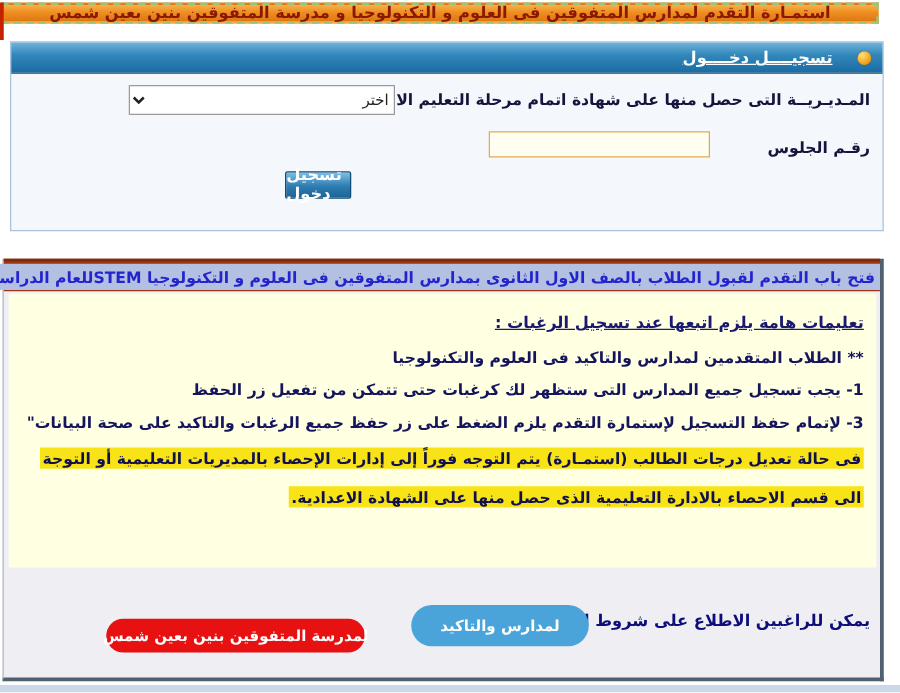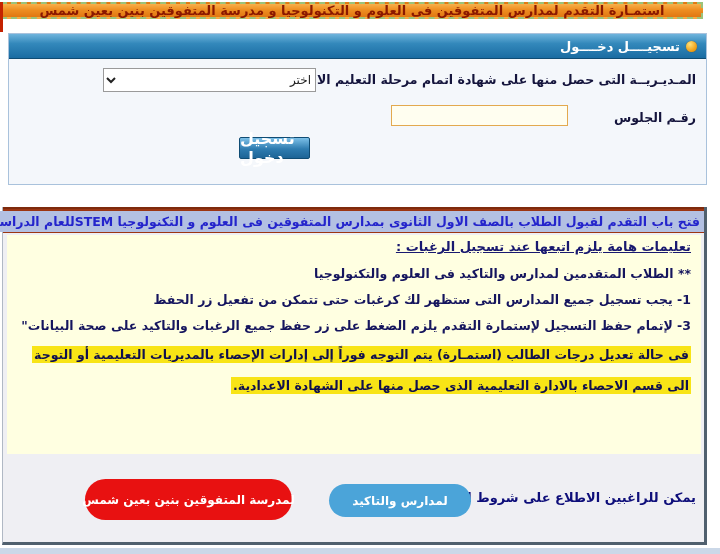--- a/index.html
+++ b/index.html
@@ -14,59 +14,59 @@
   .top-banner-red-edge { position:absolute; left:0; top:2px; width:3px; height:30px; background:#C42200; }
   .top-banner-text { color:#8B1800; font-weight:bold; font-size:13px; direction:rtl; white-space:nowrap; }
 
   
   .login-panel { position:absolute; left:8px; top:33px; width:699px; height:152px;
     background:#F4F7FB; border:1px solid #A9C2DC; }
   .login-header { position:relative; height:25px;
     background:linear-gradient(180deg,#6FB4DC 0%,#3388BB 40%,#1A6CA2 100%);
     border-bottom:1px solid #0F4C74; direction:rtl; }
   .login-title { display:inline-block; color:#FFFFFF; font-weight:bold; font-size:13px;
-    line-height:25px; padding-right:26px; }
+    line-height:25px; padding-right:40px;text-decoration:underline; }
   .status-ball { position:absolute; right:9px; top:7px; width:11px; height:11px; border-radius:50%;
     background:radial-gradient(circle at 35% 30%,#FFE27A,#F2A41C 60%,#D88200);
     box-shadow:0 0 1px #7A4A00; }
   .form-label { position:absolute; direction:rtl; color:#14143C; font-weight:bold; font-size:12.5px; white-space:nowrap; }
   .directorate-label { right:10px; top:38px; }
   .directorate-select { position:absolute; left:94px; top:34px; width:213px; height:24px;
     font-size:12px; direction:rtl; background:#FFFFFF; border:1px solid #9A9A9A; color:#222; }
   .seat-label { right:10px; top:76px; }
   .seat-input { position:absolute; left:382px; top:71px; width:177px; height:21px;
     background:#FFFEF0; border:1px solid #E3A94F; font-size:12px; padding:0 4px; direction:rtl; }
-  .login-btn { position:absolute; left:219px; top:103px; width:71px; height:22px;
+  .login-btn { position:absolute; left:219px; top:103px; width:53px; height:22px;
     background:linear-gradient(180deg,#7CC0E8 0%,#2E7CB0 55%,#1D6496 100%);
-    border:1px solid #0F4C74; border-radius:2px; color:#FFFFFF; font-weight:bold; font-size:16px;
-    display:flex; align-items:center; justify-content:center; cursor:pointer;margin-left:11px; }
+    border:1px solid #0F4C74; border-radius:2px; color:#FFFFFF; font-weight:bold; font-size:13px;
+    display:flex; align-items:center; justify-content:center; cursor:pointer; }
 
   
   .main-box { position:absolute; left:2px; top:207px; width:705px; height:338px;
     background:#EFEFF3; border-left:1px solid #B0B8C4; border-right:3px solid #50606E;
     border-bottom:3px solid #50606E; }
   .announce-banner { height:26px; background:#9C3512; border-top:2px solid #7E2A0C;
     text-align:center; direction:rtl; }
   .announce-text { display:inline-block; margin-top:2px; background:#B3C0E2; color:#2424CC;
     font-weight:bold; font-size:12.5px; line-height:19px; padding:1px 4px; white-space:nowrap; }
 
   .instructions { position:absolute; left:4px; top:28px; width:694px; height:219px;
-    background:#FFFFE1; direction:rtl; padding:2px 10px 0 10px; }
+    background:#FFFFE1; direction:rtl; padding:14px 10px 0 10px; }
   .instructions-heading { color:#191970; font-weight:bold; font-size:13px;
     text-decoration:underline; line-height:20px; }
   .instruction-item { color:#15155E; font-weight:bold; font-size:12.5px; line-height:19px; margin-top:7px; }
   .warning-line { margin-top:9px; font-size:12.5px; font-weight:bold; color:#10104E; line-height:22px; }
   .warning-line .hl { background:#F8E416; padding:1px 2px; }
 
   .conditions-text { position:absolute; right:8px; top:283px; direction:rtl;
     color:#0E0E7A; font-weight:bold; font-size:13px; white-space:nowrap; }
   .pill-btn { position:absolute; display:flex; align-items:center; justify-content:center;
     color:#FFFFFF; font-weight:bold; font-size:12px; direction:rtl; cursor:pointer; white-space:nowrap; }
   .pill-blue { left:326px; top:277px; width:142px; height:33px; border-radius:17px; background:#4BA4D9; }
-  .pill-red  { left:82px;  top:272px; width:207px; height:41px; border-radius:21px; background:#E81111;text-align:center; }
+  .pill-red  { left:82px;  top:288px; width:207px; height:27px; border-radius:21px; background:#E81111;text-align:center; }
 
   .bottom-strip { position:absolute; left:0; top:548px; width:720px; height:6px; background:#CBD8E8; }
 </style>
 </head>
 <body>
 
 <div class="stage">
 
   <div class="top-banner">
     <span class="top-banner-text">استمـارة التقدم لمدارس المتفوقين فى العلوم و التكنولوجيا و مدرسة المتفوقين بنين بعين شمس</span>

